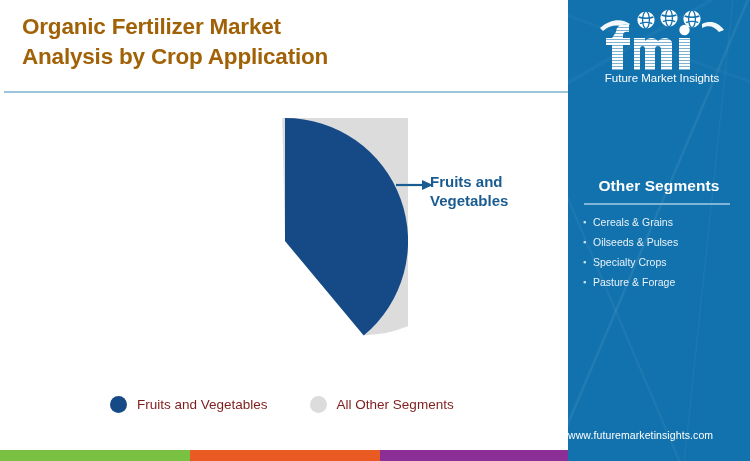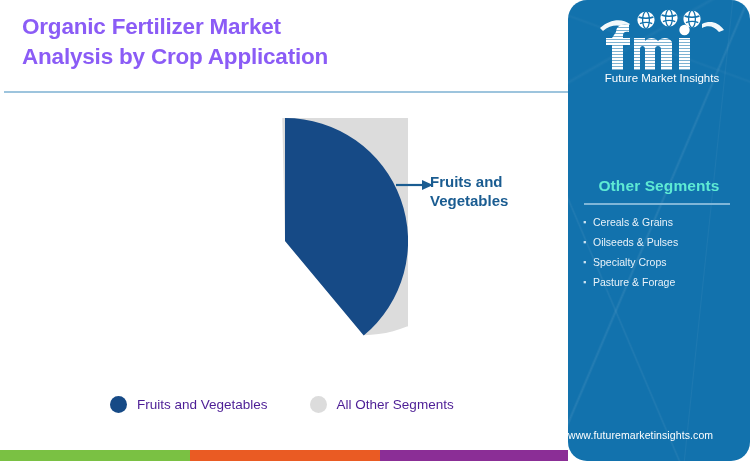--- a/index.html
+++ b/index.html
@@ -32,21 +32,21 @@
 
   .title {
     position: absolute;
     left: 22px;
     top: 12px;
     width: 500px;
     font-size: 22.5px;
     font-weight: bold;
     line-height: 1.33;
     letter-spacing: -0.2px;
-    color: #8b5cf6;
+    color: #a16207;
   }
   .title .line { display: block; }
 
   .header-rule {
     position: absolute;
     left: 4px;
     top: 91px;
     width: 564px;
     height: 2px;
     background: #9dc4dd;
@@ -108,21 +108,21 @@
   .legend-item + .legend-item { margin-left: 42px; align-items: center; }
   .legend-dot {
     width: 17px;
     height: 17px;
     border-radius: 50%;
     flex: 0 0 auto;
   }
   .legend-label {
     margin-left: 10px;
     font-size: 13.5px;
-    color: #4c1d95;
+    color: #7f1d1d;
     white-space: nowrap;
   }
 
   
   .bottom-bar {
     position: absolute;
     left: 0;
     bottom: 0;
     width: 568px;
     height: 11px;
@@ -132,21 +132,20 @@
 
   
   .right-panel {
     position: absolute;
     right: 0;
     top: 0;
     width: 182px;
     height: 461px;
     background: #1272ad;
     overflow: hidden;
-    border-radius: 19px;
   }
   .panel-texture {
     position: absolute;
     inset: 0;
     opacity: 0.30;
     background-image:
       linear-gradient(113deg, rgba(255,255,255,0) 47%, rgba(255,255,255,0.28) 47.6%, rgba(255,255,255,0) 48.2%),
       linear-gradient(67deg,  rgba(255,255,255,0) 29%, rgba(255,255,255,0.20) 29.5%, rgba(255,255,255,0) 30%),
       linear-gradient(96deg,  rgba(255,255,255,0) 71%, rgba(255,255,255,0.16) 71.5%, rgba(255,255,255,0) 72%),
       linear-gradient(150deg, rgba(255,255,255,0) 14%, rgba(255,255,255,0.14) 14.6%, rgba(255,255,255,0) 15.2%),
@@ -165,21 +164,21 @@
   .logo svg { display: block; }
 
   .panel-heading {
     position: absolute;
     left: 0;
     top: 177px;
     width: 182px;
     text-align: center;
     font-size: 15.5px;
     font-weight: bold;
-    color: #5eead4;
+    color: #ffffff;
     letter-spacing: 0.1px;
   }
   .panel-divider {
     position: absolute;
     left: 16px;
     top: 203px;
     width: 146px;
     height: 2px;
     background: #7fb6d8;
   }

